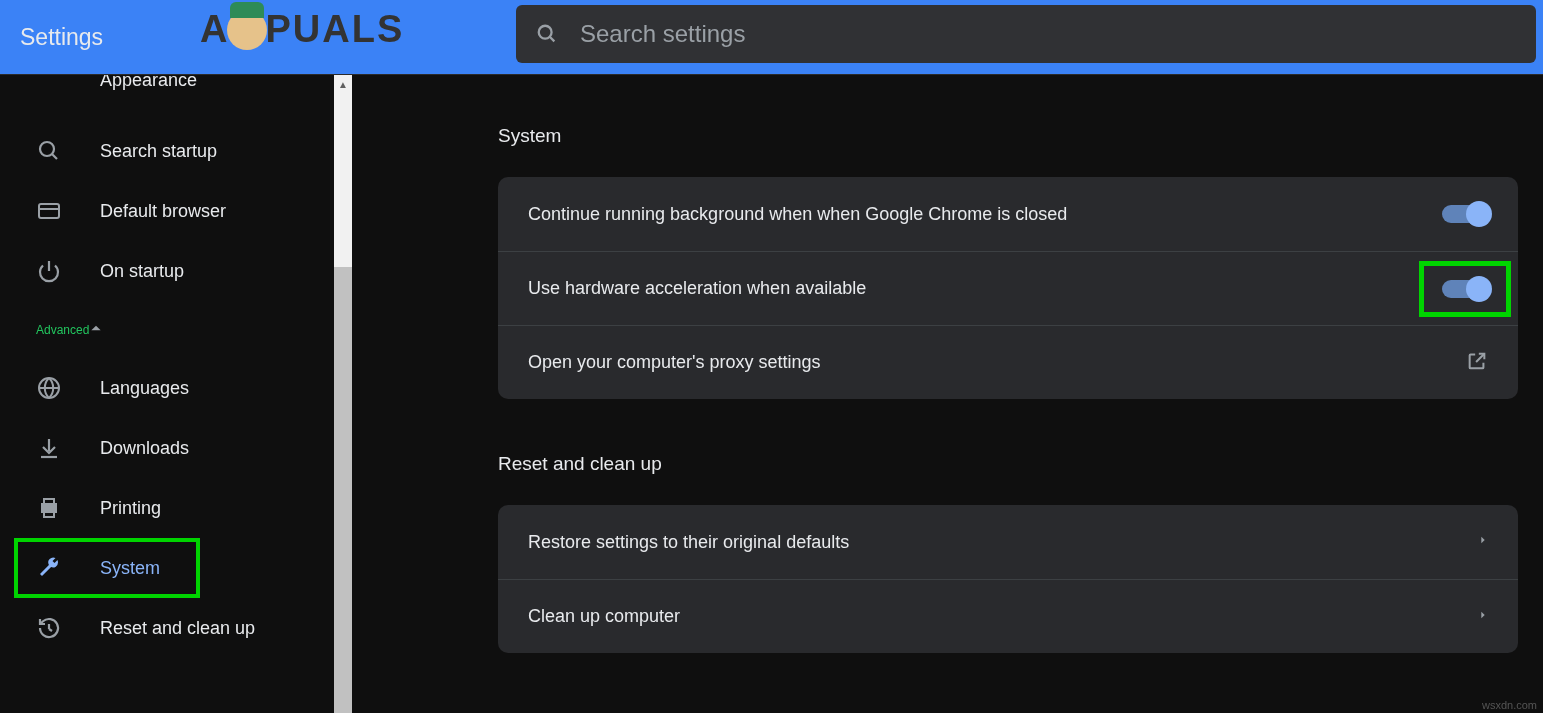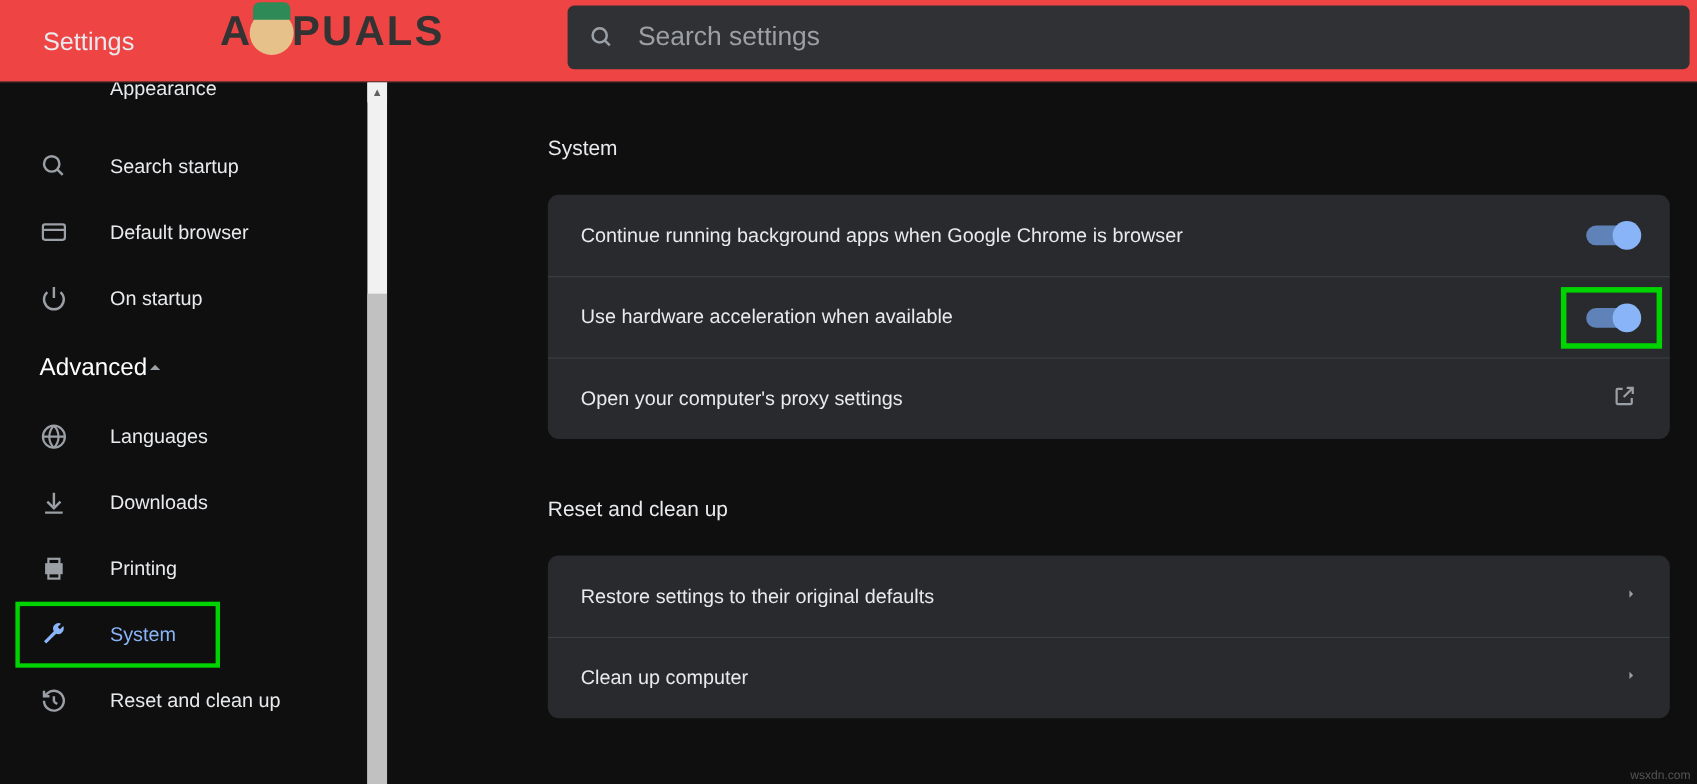--- a/index.html
+++ b/index.html
@@ -1,24 +1,24 @@
 <!DOCTYPE html>
 <html><head>
 <meta charset="utf-8">
 <style>
   * { box-sizing: border-box; margin: 0; padding: 0; }
   html, body { width: 1543px; height: 713px; overflow: hidden; font-family: Arial, sans-serif; background: #0f0f0f; }
 
   
   .header {
     height: 75px;
-    background: #ef4444;
+    background: #3b82f6;
     display: flex;
     align-items: center;
-    padding-left: 39px;
+    padding-left: 20px;
     position: relative;
     border-bottom: 1px solid #2a2a2a;
   }
   .header-title { color: #e8eaed; font-size: 23px; font-weight: 400; }
   .logo {
     position: absolute;
     left: 200px; top: 8px;
     font-size: 38px; font-weight: 900;
     color: #333; letter-spacing: 2px;
     display: flex; align-items: center;
@@ -90,21 +90,21 @@
     cursor: pointer;
   }
   .side-item.partial { height: 16px; overflow: hidden; align-items: flex-end; color:#e8eaed; }
   .side-item .icon { width: 26px; height:26px; color:#9aa0a6; flex-shrink:0; display:flex;align-items:center;justify-content:center;}
   .side-item .label { margin-left: 38px; font-weight:500; }
   .side-item.active .icon, .side-item.active .label { color: #8ab4f8; }
   .side-item.highlighted { outline: 4px solid #00d400; outline-offset: -4px; margin-left:14px; width:186px; padding-left:22px;}
   .advanced-header {
     display:flex;align-items:center;justify-content:flex-start;
     padding: 20px 50px 20px 36px;
-    color:#ffffff; font-size:22px; font-weight:500;
+    color:#22c55e; font-size:12px; font-weight:500;
     cursor:pointer;
   }
   .advanced-header .chev { color:#9aa0a6; }
 
   
   .main {
     flex: 1;
     background: #0f0f0f;
     padding: 50px 0 0 146px;
     position: relative;
@@ -281,21 +281,21 @@
       <div class="scrollbar-thumb" style="top:192px;height:446px;"></div>
     </div>
   </div>
 
   <div class="main">
 
     <div class="section-title">System</div>
     <div class="card">
 
       <div class="row">
-        <span class="row-label">Continue running background apps when Google Chrome is browser</span>
+        <span class="row-label">Continue running background when when Google Chrome is closed</span>
         <div class="toggle-wrap">
           <div class="toggle"></div>
         </div>
       </div>
 
       <div class="row">
         <span class="row-label">Use hardware acceleration when available</span>
         <div class="toggle-wrap highlighted">
           <div class="toggle"></div>
         </div>

